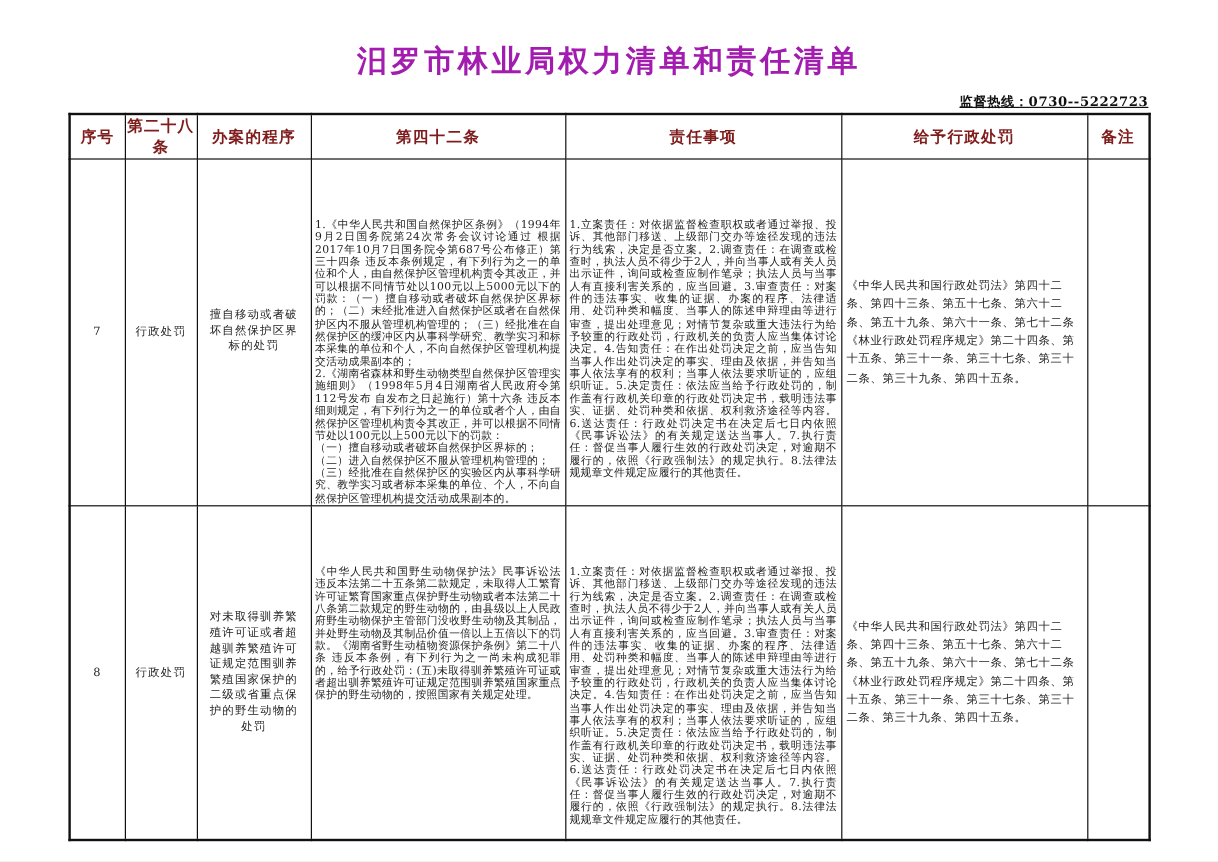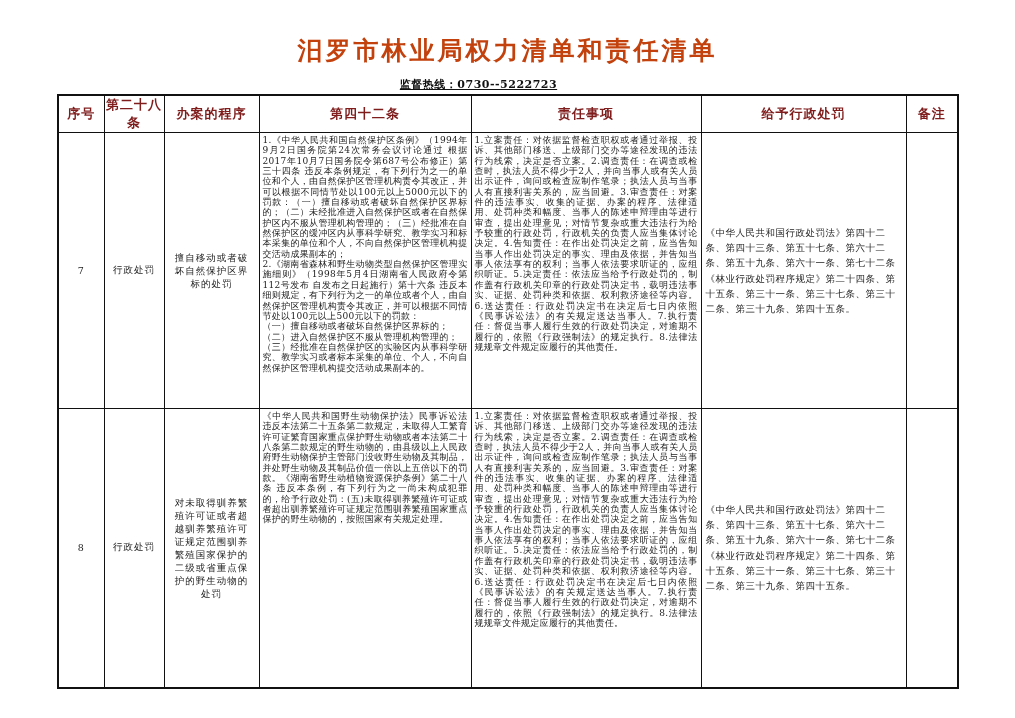--- a/index.html
+++ b/index.html
@@ -12,25 +12,25 @@
     color:#1c1c1c;
     overflow:hidden;
   }
   .title{
     margin:0;
     padding-top:34px;
     text-align:center;
     font-size:25px;
     font-weight:bold;
     letter-spacing:3px;
-    color:#c2410c;
+    color:#a21caf;
   }
   .hotline{
     margin:10px 58px 2px 0;
-    text-align:center;
+    text-align:right;
     font-size:11px;
     font-weight:bold;
     text-decoration:underline;
     letter-spacing:0.5px;
     color:#111;
   }
   table.list-table{
     margin:2px 0 0 57px;
     width:900px;
     border-collapse:collapse;
@@ -53,30 +53,31 @@
   }
   tr.data-row-0{height:276px;}
   tr.data-row-1{height:279px;}
   td.c-center{
     text-align:center;
     vertical-align:middle;
     font-size:9.5px;
     letter-spacing:1px;
   }
   td.c-name{font-size:9.5px;letter-spacing:1px;}
-  .namewrap{padding:0 6px;line-height:13px;}
+  .namewrap{padding:0 6px;line-height:13px;font-family:Liberation Serif, serif;}
   td.c-top{vertical-align:top;}
   .cellwrap{
     font-size:9px;
     line-height:10.35px;
     text-align:justify;
     white-space:pre-wrap;
     padding:2px 3px 0 3px;
     overflow:hidden;
     letter-spacing:0.3px;
+    margin-top:48px;
   }
   tr.data-row-0 .cellwrap{max-height:272px;}
   tr.data-row-1 .cellwrap{max-height:275px;}
   td.c-dutybasis{
     text-align:left;
     vertical-align:middle;
     font-size:9.5px;
   }
   .dutybasiswrap{
     padding:0 4px;

